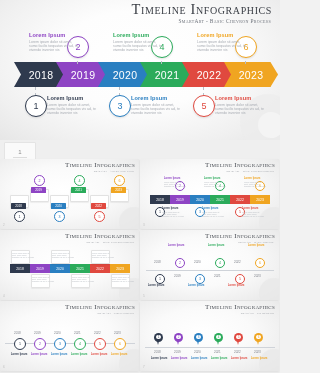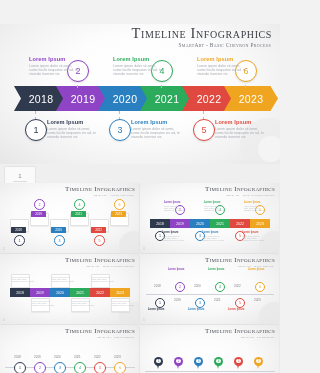--- a/index.html
+++ b/index.html
@@ -1,21 +1,21 @@
 <!DOCTYPE html>
 <html><head>
 <meta charset="utf-8">
 <style>
   html,body{margin:0;padding:0;}
   body{
     width:280px;height:373px;overflow:hidden;
     font-family:"Liberation Sans",sans-serif;
     background:#f2f2f2;
   }
-  .page{position:relative;width:280px;height:273px;margin-top:24px;}
+  .page{position:relative;width:280px;height:273px;}
 
   
   .hero{
     position:relative;width:280px;height:140px;
     background:radial-gradient(ellipse at 50% 42%,#ffffff 0%,#fdfdfd 42%,#f0f0f0 78%,#e6e6e6 100%);
     overflow:hidden;
   }
   .hero .wm{
     position:absolute;right:-16px;bottom:-10px;width:56px;height:56px;
     border-radius:50%;background:#ececec;opacity:.75;

